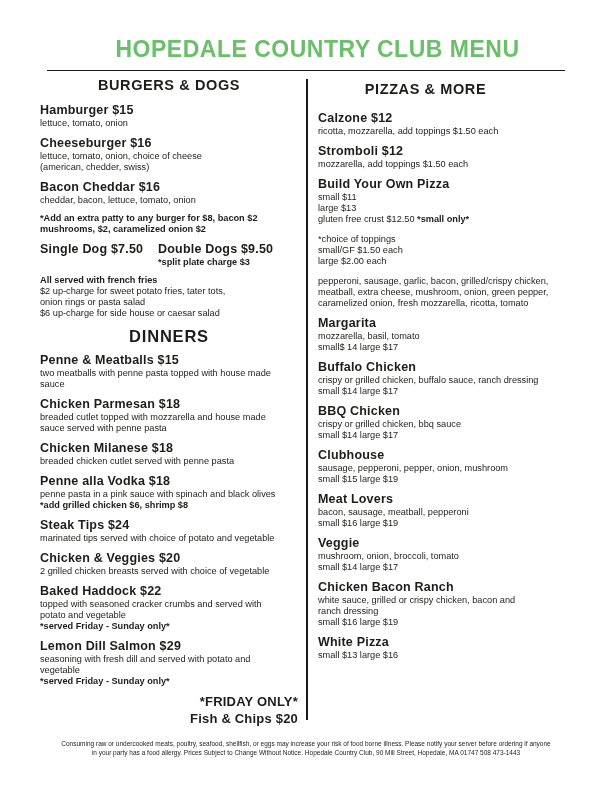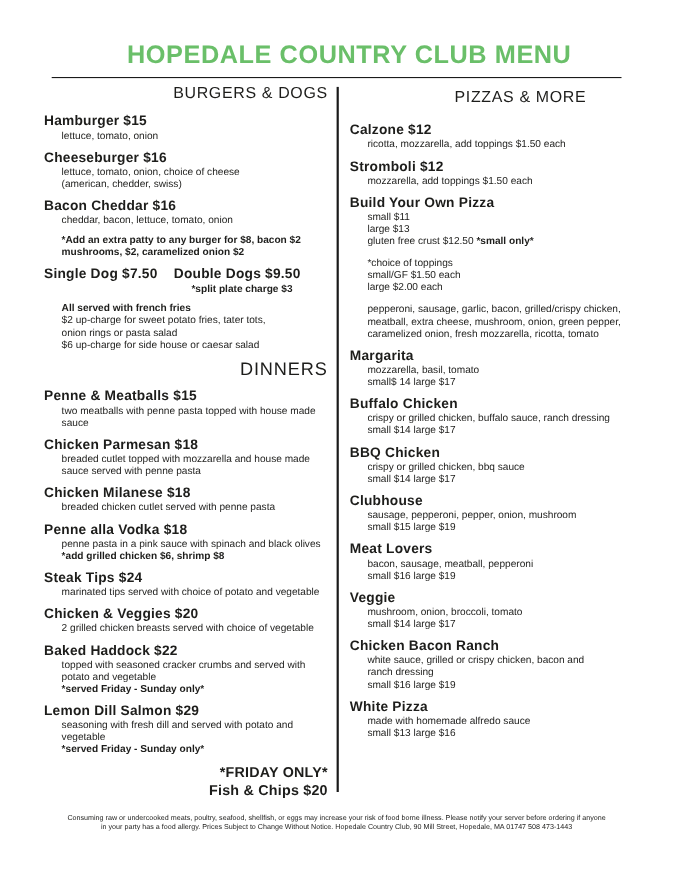--- a/index.html
+++ b/index.html
@@ -28,23 +28,23 @@
   }
   .vdivider{
     position:absolute;
     left:306px;top:79px;
     width:1.6px;height:641px;
     background:#1a1a1a;
   }
   .left-col{position:absolute;left:40px;top:76px;width:258px;}
   .right-col{position:absolute;left:318px;top:80px;width:288px;}
   .sec-header{
-    text-align:right;
+    text-align:center;
     font-size:14.5px;
-    font-weight:400;
+    font-weight:700;
     letter-spacing:0.6px;
     line-height:18px;
     margin-bottom:9px;
     white-space:nowrap;
   }
   .right-col .sec-header{width:215px;margin-bottom:13px;}
   .sec-header.dinners{
     font-size:16.5px;
     letter-spacing:0.8px;
     line-height:20px;
@@ -56,21 +56,20 @@
     font-size:12.5px;
     font-weight:700;
     line-height:15px;
     letter-spacing:0.2px;
     white-space:nowrap;
   }
   .desc{
     font-size:9.2px;
     line-height:11px;
     white-space:nowrap;
-    margin-left:16px;
   }
   .bold{font-weight:700;}
   .right-col .no-title{margin-top:9px;}
   .cols{display:flex;}
   .cols .col:first-child{width:118px;}
   .friday{
     margin-top:5px;
     text-align:right;
     font-weight:700;
   }
@@ -238,21 +237,20 @@
           <div class="desc">small $14 large $17</div>
         </div>
         <div class="block">
           <div class="ititle">Chicken Bacon Ranch</div>
           <div class="desc">white sauce, grilled or crispy chicken, bacon and</div>
           <div class="desc">ranch dressing</div>
           <div class="desc">small $16 large $19</div>
         </div>
         <div class="block">
           <div class="ititle">White Pizza</div>
-          <div class="desc">made with homemade alfredo sauce</div>
           <div class="desc">small $13 large $16</div>
         </div>
       </div>
   </div>
 
   <div class="footer">
     <div>Consuming raw or undercooked meats, poultry, seafood, shellfish, or eggs may increase your risk of food borne illness. Please notify your server before ordering if anyone</div>
     <div>in your party has a food allergy. Prices Subject to Change Without Notice. Hopedale Country Club, 90 Mill Street, Hopedale, MA 01747 508 473-1443</div>
   </div>
 </div>

